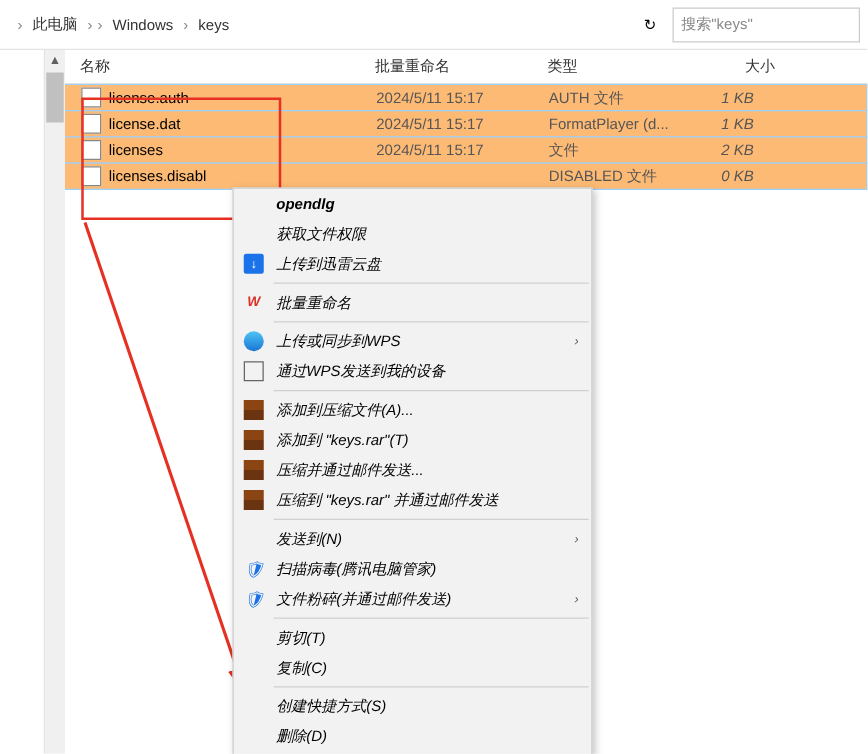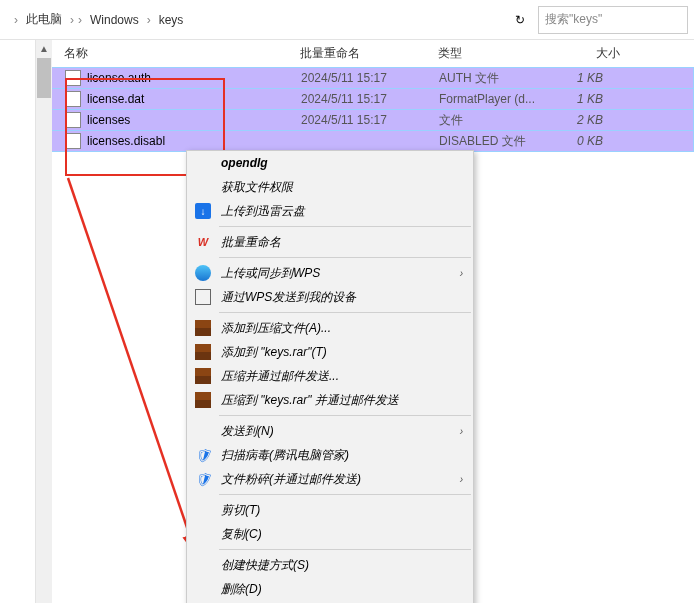--- a/index.html
+++ b/index.html
@@ -21,21 +21,21 @@
 .scroll-arrow { height: 16px; display: flex; align-items: center; justify-content: center; color: #606060; font-size: 10px; }
 .scroll-thumb { width: 14px; height: 40px; background: #c0c0c0; margin-top: 2px; }
 
 .file-area { margin-left: 4px; }
 .headers { height: 28px; display: flex; align-items: center; border-bottom: 1px solid #e3e3e3; color: #333; }
 .col-name { width: 260px; padding-left: 24px; }
 .col-date { width: 138px; }
 .col-type { width: 120px; }
 .col-size { width: 72px; text-align: right; padding-right: 10px; }
 
-.row { height: 22px; display: flex; align-items: center; background: #c4b5fd; border: 1px solid #99d1ff; margin-top: -1px; }
+.row { height: 22px; display: flex; align-items: center; background: #fdba74; border: 1px solid #99d1ff; margin-top: -1px; }
 .file-icon { width: 16px; height: 16px; margin-left: 24px; margin-right: 6px; border: 1px solid #888; background: #fff; flex-shrink: 0; }
 .r-name { width: 214px; color: #000; }
 .r-date { width: 138px; color: #555; }
 .r-type { width: 120px; color: #555; }
 .r-size { width: 72px; text-align: center; padding-right: 10px; color: #555; font-style: italic; }
 
 .red-box { position: absolute; border: 2px solid #e53023; pointer-events: none; }
 .rb1 { left: 65px; top: 78px; width: 160px; height: 98px; }
 .rb2 { left: 196px; top: 546px; width: 92px; height: 28px; }
 

